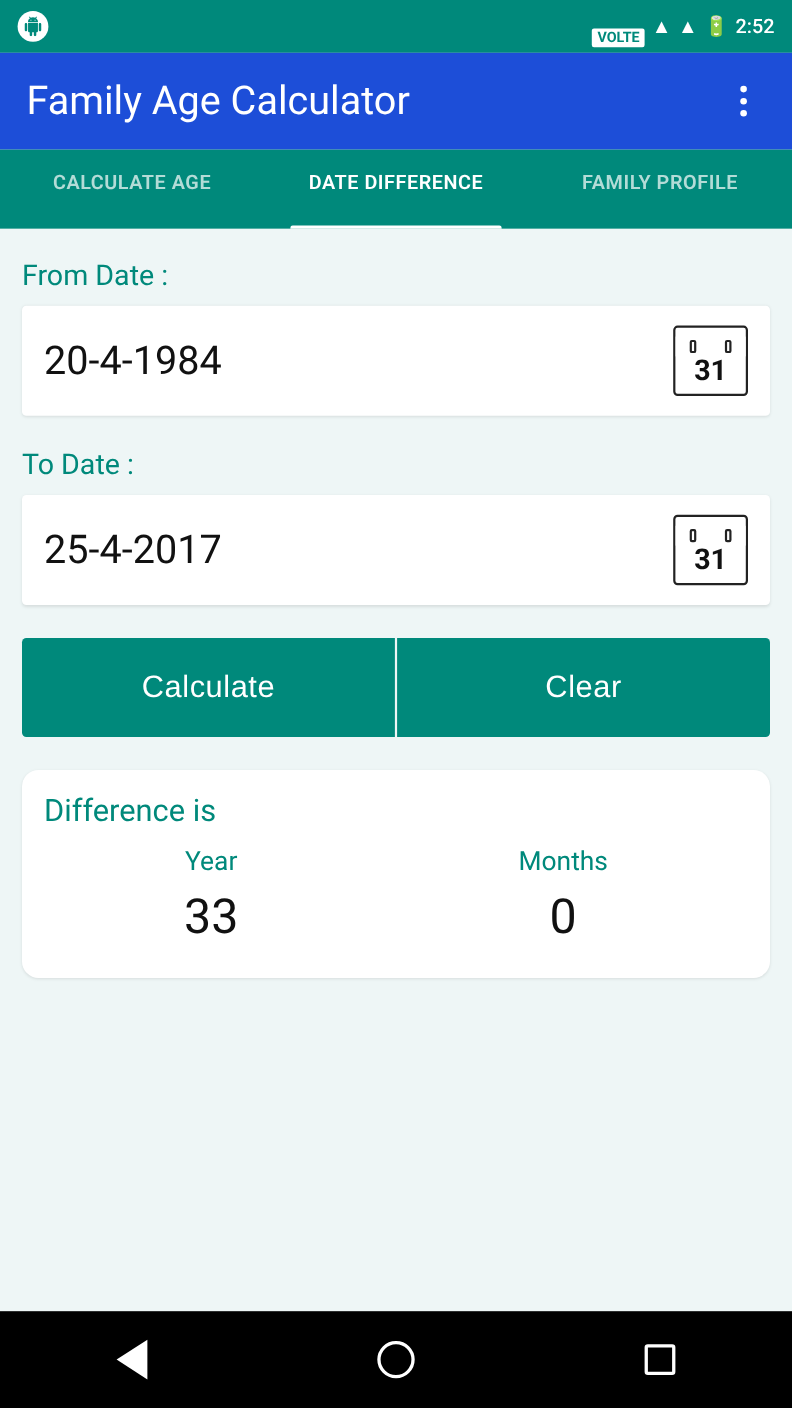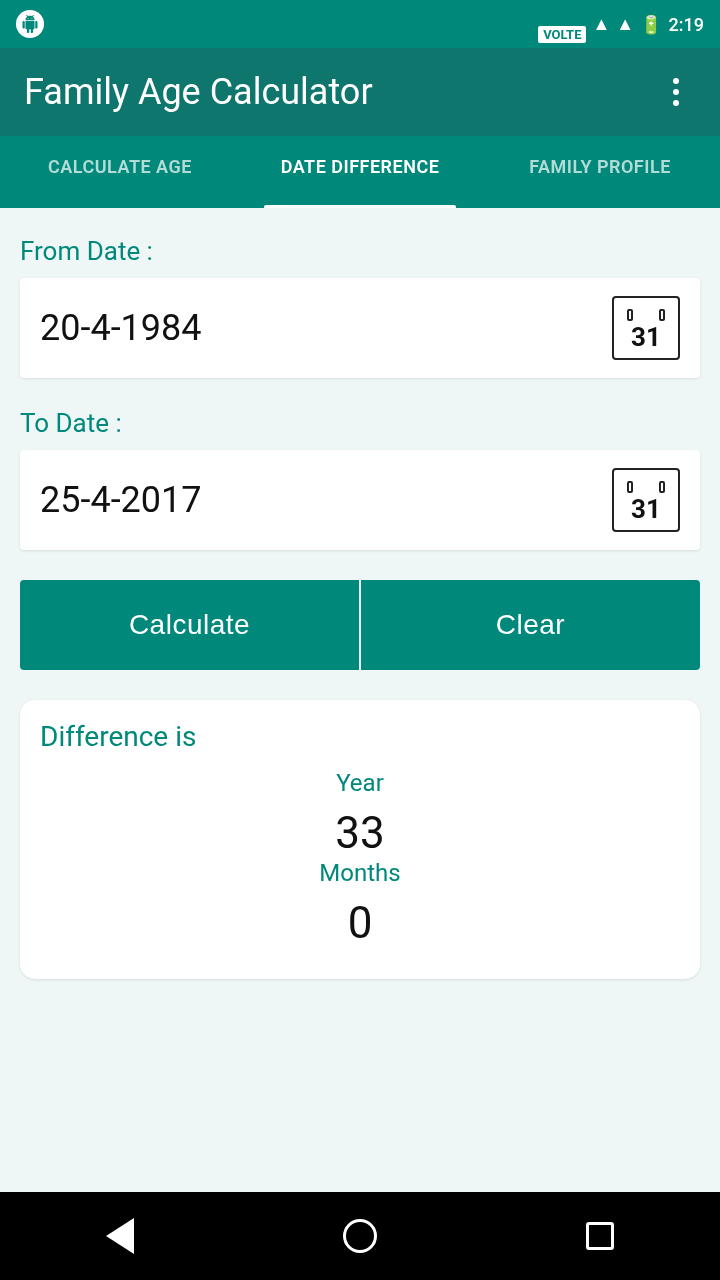--- a/index.html
+++ b/index.html
@@ -52,21 +52,21 @@
       color: #00897b;
       font-size: 13px;
       font-weight: bold;
       padding: 1px 5px;
       border-radius: 2px;
       margin-top: 20px;
     }
 
     
     .app-bar {
-      background: #0f766e;
+      background: #1d4ed8;
       height: 88px;
       display: flex;
       align-items: center;
       padding: 0 24px;
       color: white;
     }
     .app-bar-title {
       font-size: 36px;
       font-weight: 400;
       flex: 1;
@@ -224,21 +224,20 @@
       box-shadow: 0 1px 3px rgba(0,0,0,0.1);
     }
     .result-title {
       font-size: 28px;
       color: #00897b;
       margin-bottom: 16px;
     }
     .result-columns {
       display: flex;
       justify-content: space-around;
-      flex-direction: column;
     }
     .result-col {
       display: flex;
       flex-direction: column;
       align-items: center;
       gap: 10px;
     }
     .result-col-label {
       font-size: 24px;
       color: #00897b;
@@ -297,21 +296,21 @@
       <svg width="18" height="18" viewBox="0 0 24 24" fill="#00897b">
         <path d="M6 18c0 .55.45 1 1 1h1v3.5c0 .83.67 1.5 1.5 1.5s1.5-.67 1.5-1.5V19h2v3.5c0 .83.67 1.5 1.5 1.5s1.5-.67 1.5-1.5V19h1c.55 0 1-.45 1-1V8H6v10zM3.5 8C2.67 8 2 8.67 2 9.5v7c0 .83.67 1.5 1.5 1.5S5 17.33 5 16.5v-7C5 8.67 4.33 8 3.5 8zm17 0c-.83 0-1.5.67-1.5 1.5v7c0 .83.67 1.5 1.5 1.5s1.5-.67 1.5-1.5v-7c0-.83-.67-1.5-1.5-1.5zm-4.97-5.84l1.3-1.3c.2-.2.2-.51 0-.71-.2-.2-.51-.2-.71 0l-1.48 1.48C13.85 1.23 12.95 1 12 1c-.96 0-1.86.23-2.66.63L7.85.15c-.2-.2-.51-.2-.71 0-.2.2-.2.51 0 .71l1.31 1.31C7.08 3.04 6 4.43 6 6.09V7h12v-.91c0-1.66-1.08-3.05-2.47-3.93zM10 5H9V4h1v1zm5 0h-1V4h1v1z"></path>
       </svg>
     </div>
   </div>
   <div class="status-indicators">
     <span class="volte-badge">VOLTE</span>
     <span>▲</span>
     <span>▲</span>
     <span>🔋</span>
-    <span>2:19</span>
+    <span>2:52</span>
   </div>
 </div>
 
 <div class="app-bar">
   <span class="app-bar-title">Family Age Calculator</span>
   <div class="app-bar-more">
     <div class="dot"></div>
     <div class="dot"></div>
     <div class="dot"></div>
   </div>

